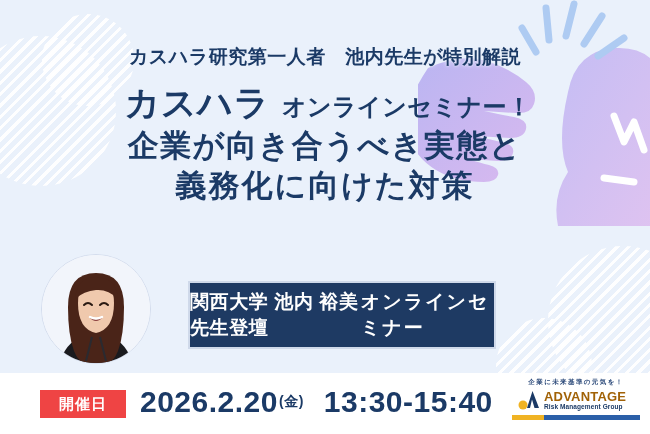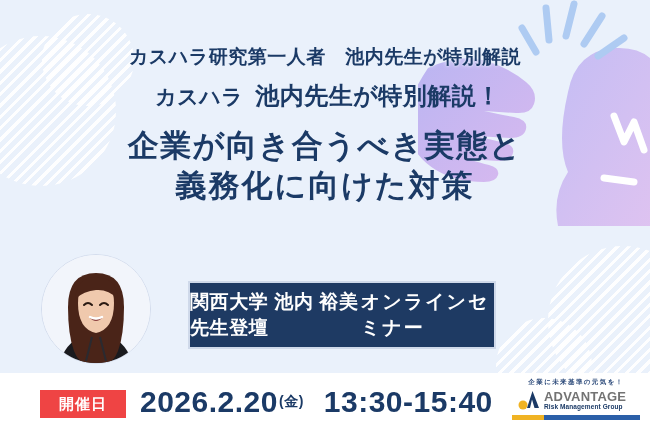--- a/index.html
+++ b/index.html
@@ -27,21 +27,21 @@
   .kicker{
     position:absolute;left:0;right:0;top:44px;text-align:center;
     font-size:19px;font-weight:700;color:#1b3a66;letter-spacing:.5px;
     text-shadow:0 0 2px #eaf1fb,0 0 4px #eaf1fb;
   }
   .subline{
     position:absolute;left:0;right:0;top:80px;text-align:center;
     font-size:24px;font-weight:700;color:#1b3a66;letter-spacing:.5px;
     white-space:nowrap;
   }
-  .mark{position:relative;display:inline-block;font-size:21px;padding:0 6px 2px 6px;font-family:Liberation Mono, monospace;}
+  .mark{position:relative;display:inline-block;font-size:35px;padding:0 6px 2px 6px;font-family:Liberation Mono, monospace;}
   .mark::after{
     content:"";position:absolute;left:-2px;right:-6px;bottom:-1px;height:7px;
     background:#f2c600;border-radius:4px 6px 5px 7px;z-index:-1;
   }
   .subline .rest{font-size:24px;margin-left:6px;}
 
   
   .title{
     position:absolute;left:0;right:0;top:126px;text-align:center;
     color:#1b3a66;font-weight:800;font-size:31px;line-height:1.28;
@@ -79,21 +79,21 @@
   .date .dow{font-size:14px;font-weight:700;margin-left:1px;}
   .date .time{margin-left:20px;}
 
   .logo{position:absolute;right:10px;top:378px;width:128px;height:48px;}
   .logo .tag{
     font-size:6.5px;color:#2c4a7a;letter-spacing:1.4px;font-weight:700;
     text-align:center;white-space:nowrap;margin-bottom:2px;
   }
   .logo .row{display:flex;align-items:center;gap:4px;padding-left:6px;}
   .logo .wordmark{display:flex;flex-direction:column;line-height:1;}
-  .logo .w1{font-size:13px;font-weight:800;color:#737373;letter-spacing:.2px;}
+  .logo .w1{font-size:13px;font-weight:800;color:#a16207;letter-spacing:.2px;}
   .logo .w2{font-size:6.5px;font-weight:700;color:#1b3a66;letter-spacing:.1px;margin-top:1px;}
   .logo .bar{display:flex;height:5px;margin-top:4px;}
   .logo .bar .y{width:32px;background:#f0b323;}
   .logo .bar .b{flex:1;background:#2b5fa8;}
 </style>
 </head>
 <body>
 
 <div class="banner">
 
@@ -128,21 +128,21 @@
 
     <g stroke="#ffffff" stroke-width="7" stroke-linecap="round" stroke-linejoin="round" fill="none">
       <polyline points="196,116 206,142 216,122 226,150"></polyline>
       <line x1="186" y1="178" x2="216" y2="182"></line>
     </g>
   </svg>
 
   <div class="kicker">カスハラ研究第一人者　池内先生が特別解説</div>
 
   <div class="subline">
-    <span class="mark">カスハラ</span><span class="rest">池内先生が特別解説！</span>
+    <span class="mark">カスハラ</span><span class="rest">オンラインセミナー！</span>
   </div>
 
   <div class="title">
     <div class="l1">企業が向き合うべき実態と</div>
     <div class="l2">義務化に向けた対策</div>
   </div>
 
   <div class="photo">
     <svg viewBox="0 0 108 108">
       <rect width="108" height="108" fill="#f2f5fb"></rect>

